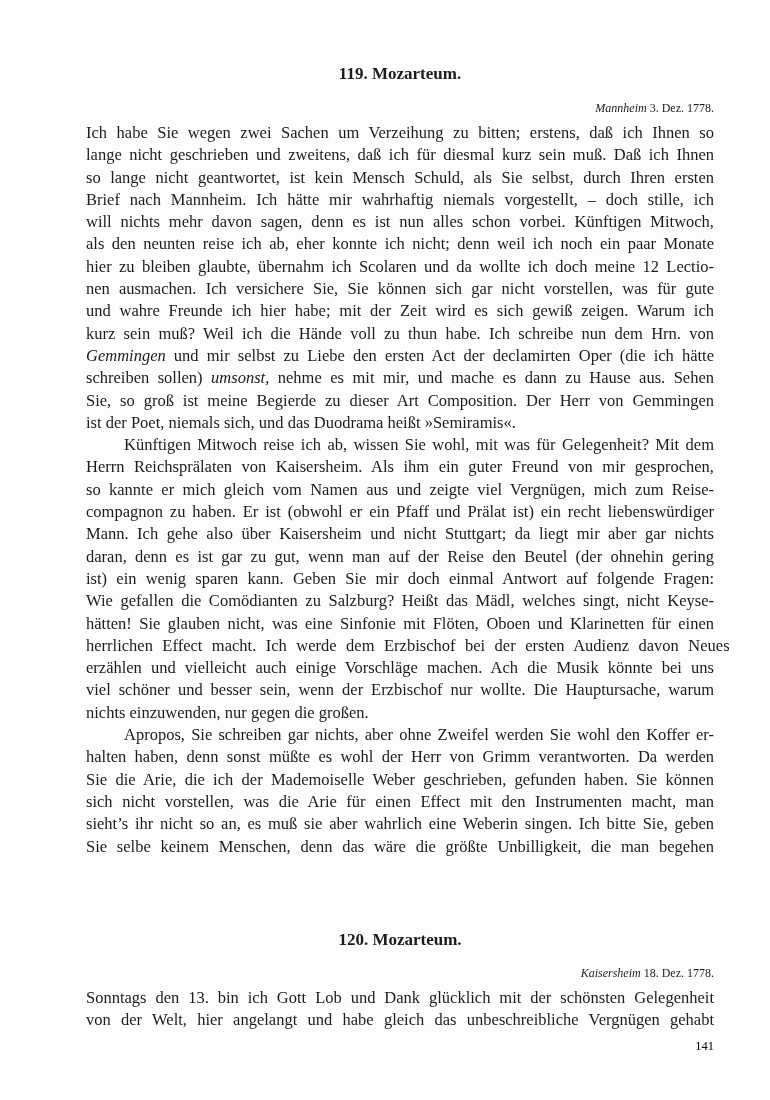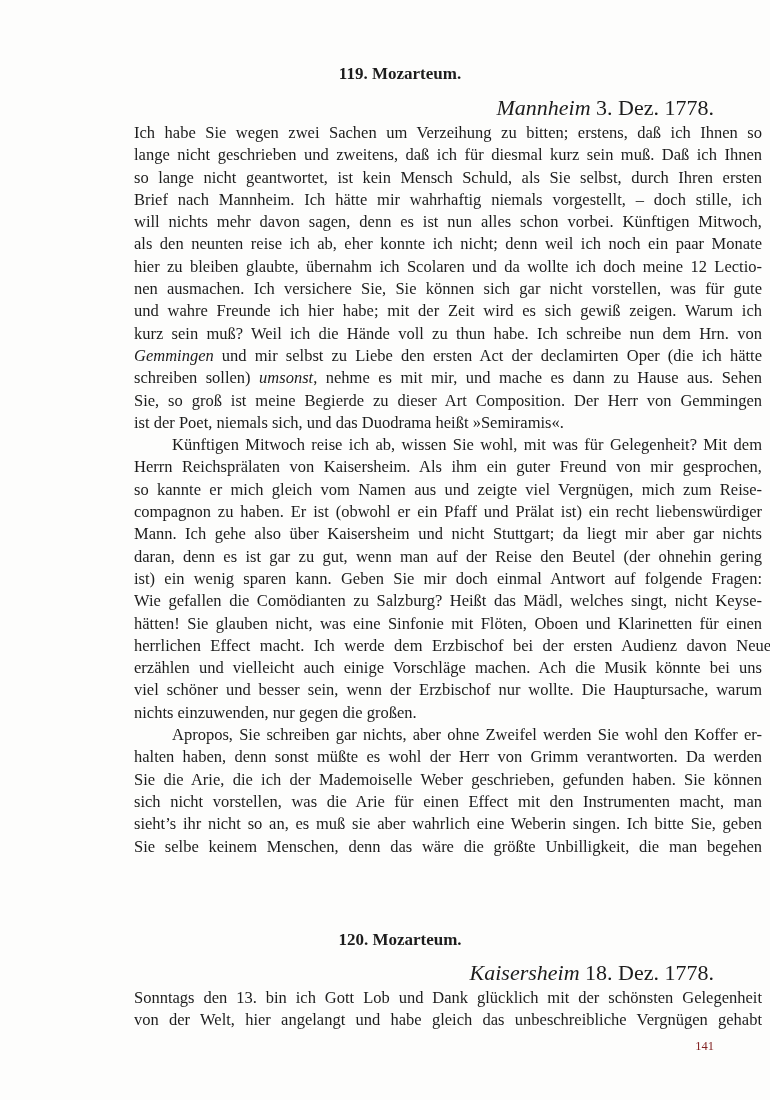--- a/index.html
+++ b/index.html
@@ -16,48 +16,47 @@
     text-align:center;
     font-weight:bold;
     font-size:17px;
     line-height:20px;
   }
   #heading-1 { top:64px; }
   #heading-2 { top:930px; }
   .dateline {
     position:absolute; left:86px; width:628px;
     text-align:right;
-    font-size:22px;
+    font-size:12px;
     line-height:22.3px;
   }
   #dateline-1 { top:97px; }
   #dateline-2 { top:962px; }
   .letter-body {
     position:absolute; left:86px; width:628px;
     font-size:16.5px;
   }
   #body-1 { top:122px; }
   #body-2 { top:987px; }
   .line {
     height:22.3px;
     line-height:22.3px;
     white-space:nowrap;
     overflow:visible;
-    margin-left:48px;
   }
   .line.indent { text-indent:19px; }
   .line-inner {
     display:inline-block;
     transform-origin:0 50%;
   }
   .pagenum {
     position:absolute; left:86px; width:628px; top:1039px;
     text-align:right;
     font-size:12.5px;
-    color:#7f1d1d;
+    color:#000000;
   }
 </style>
 </head>
 <body>
 
 <div class="page">
 
   <div class="heading" id="heading-1">119. Mozarteum.</div>
 
   <div class="dateline" id="dateline-1"><i>Mannheim</i> 3. Dez. 1778.</div>

